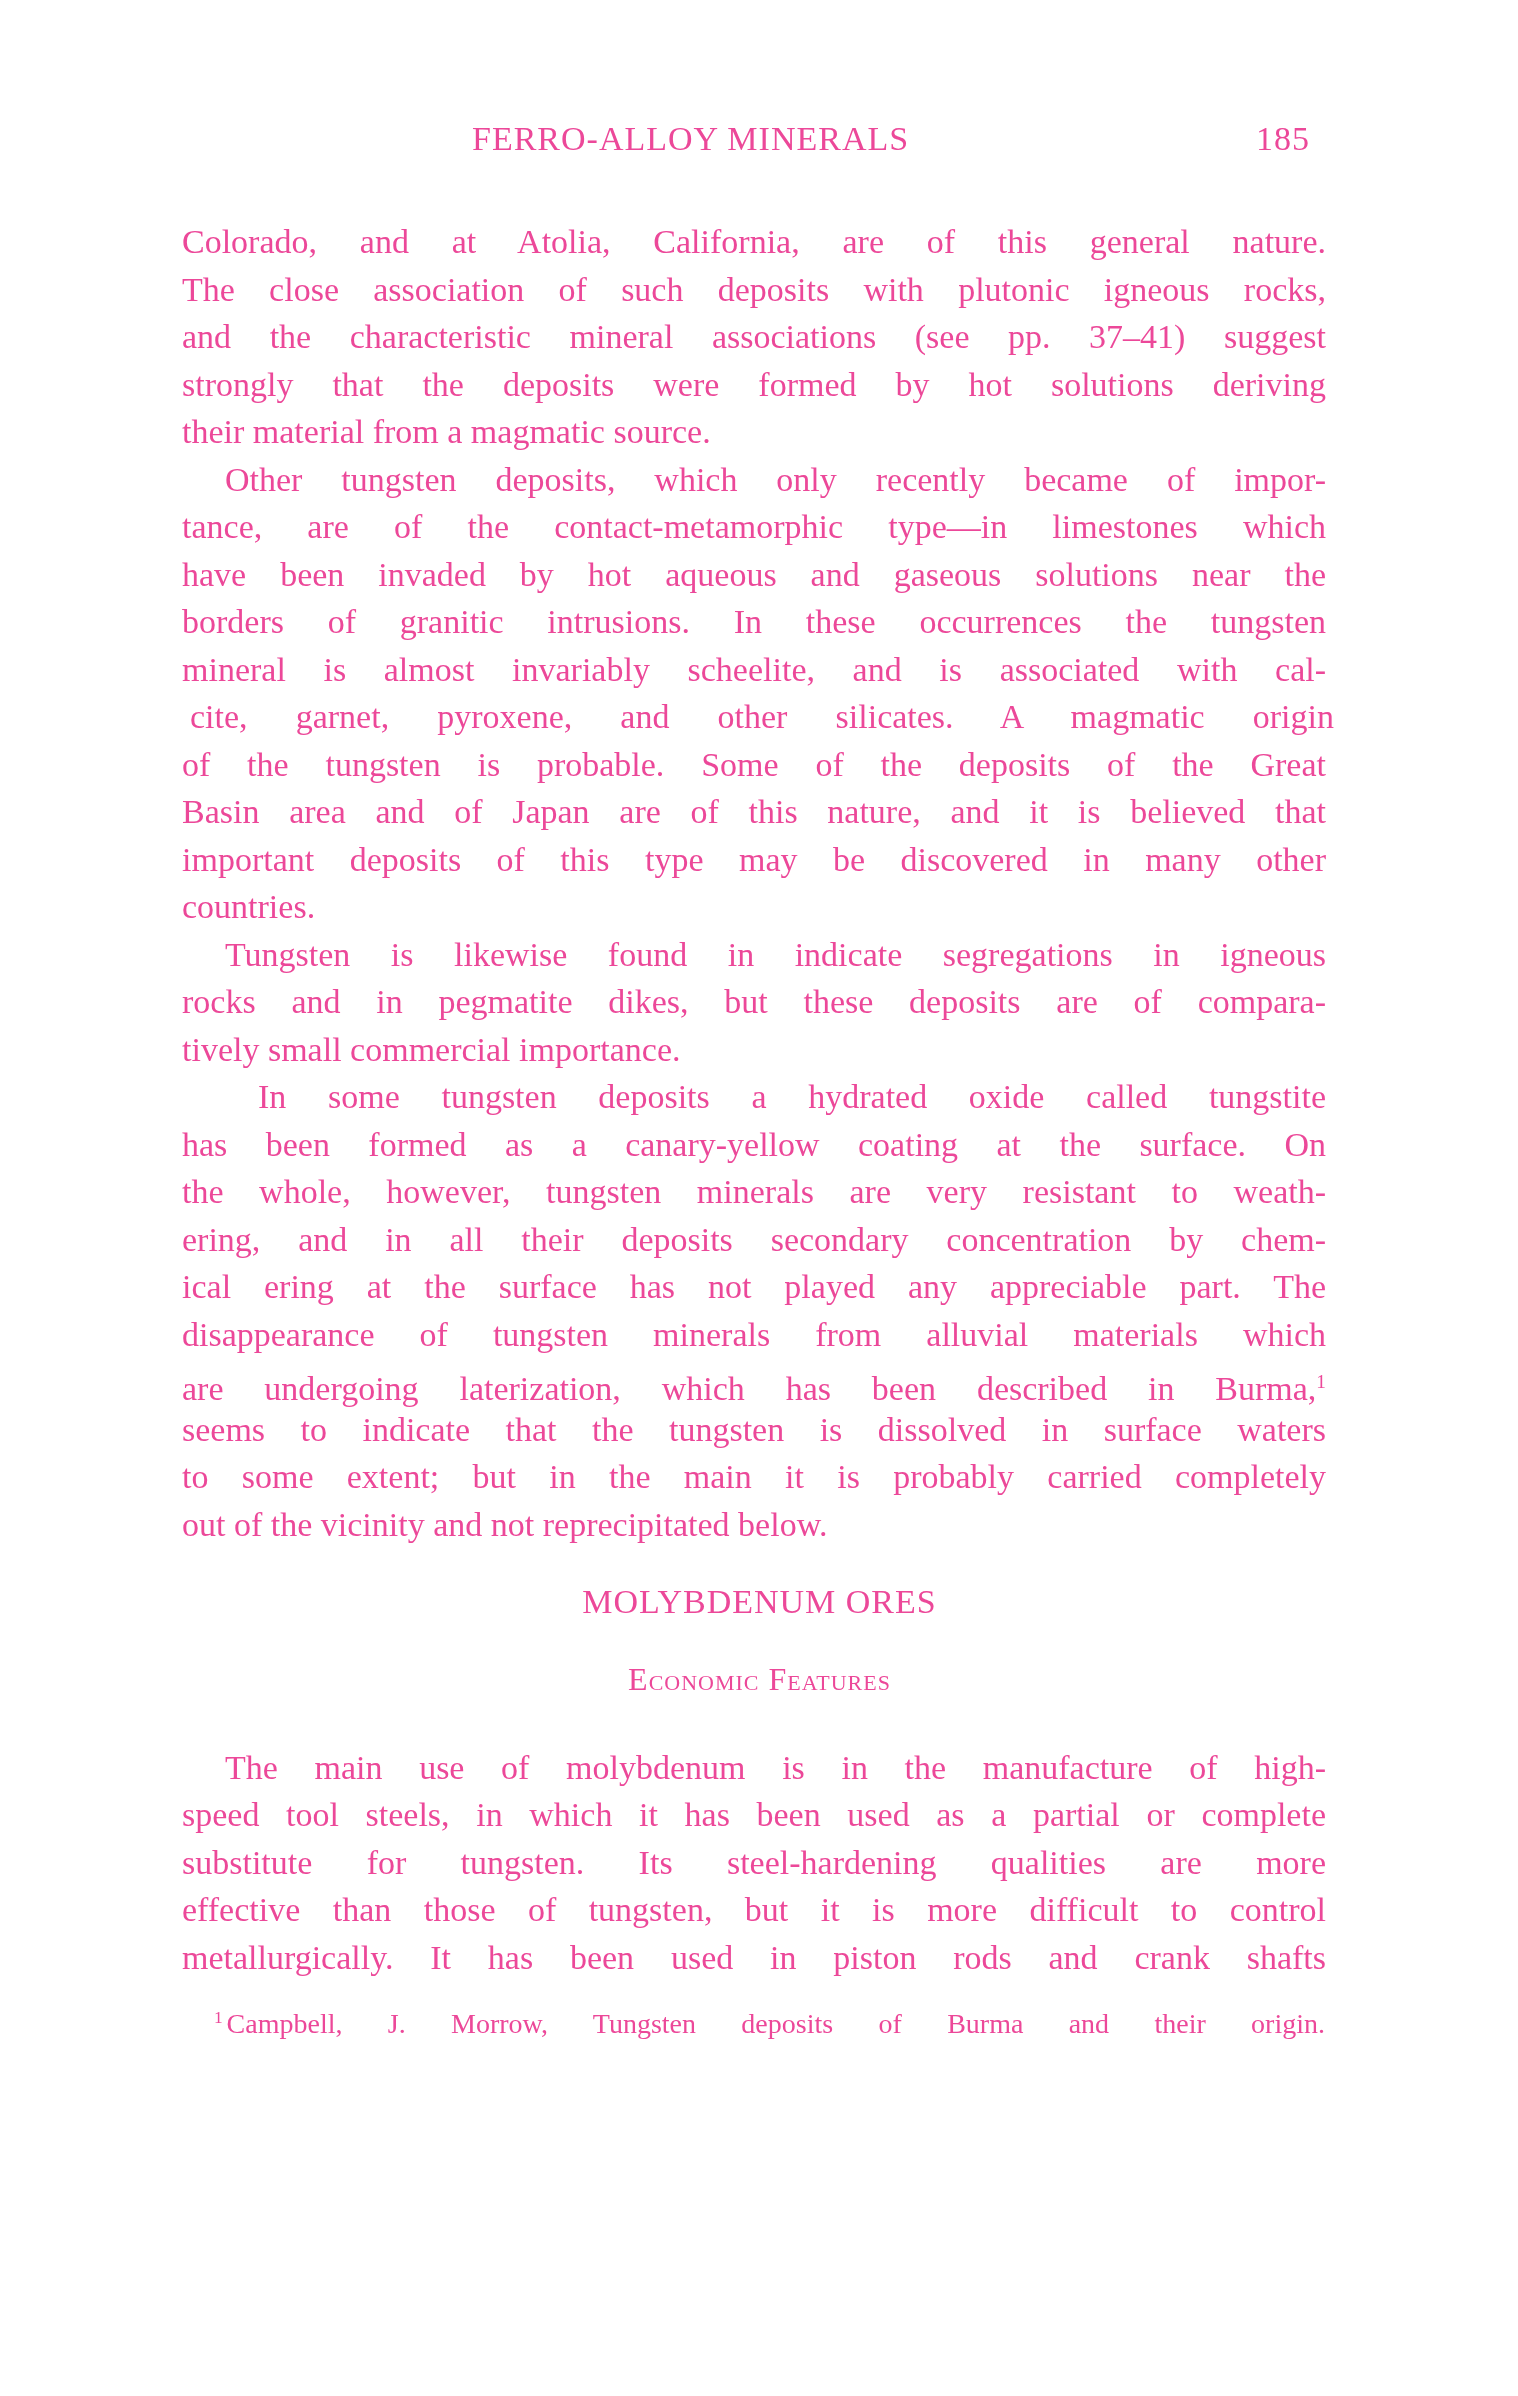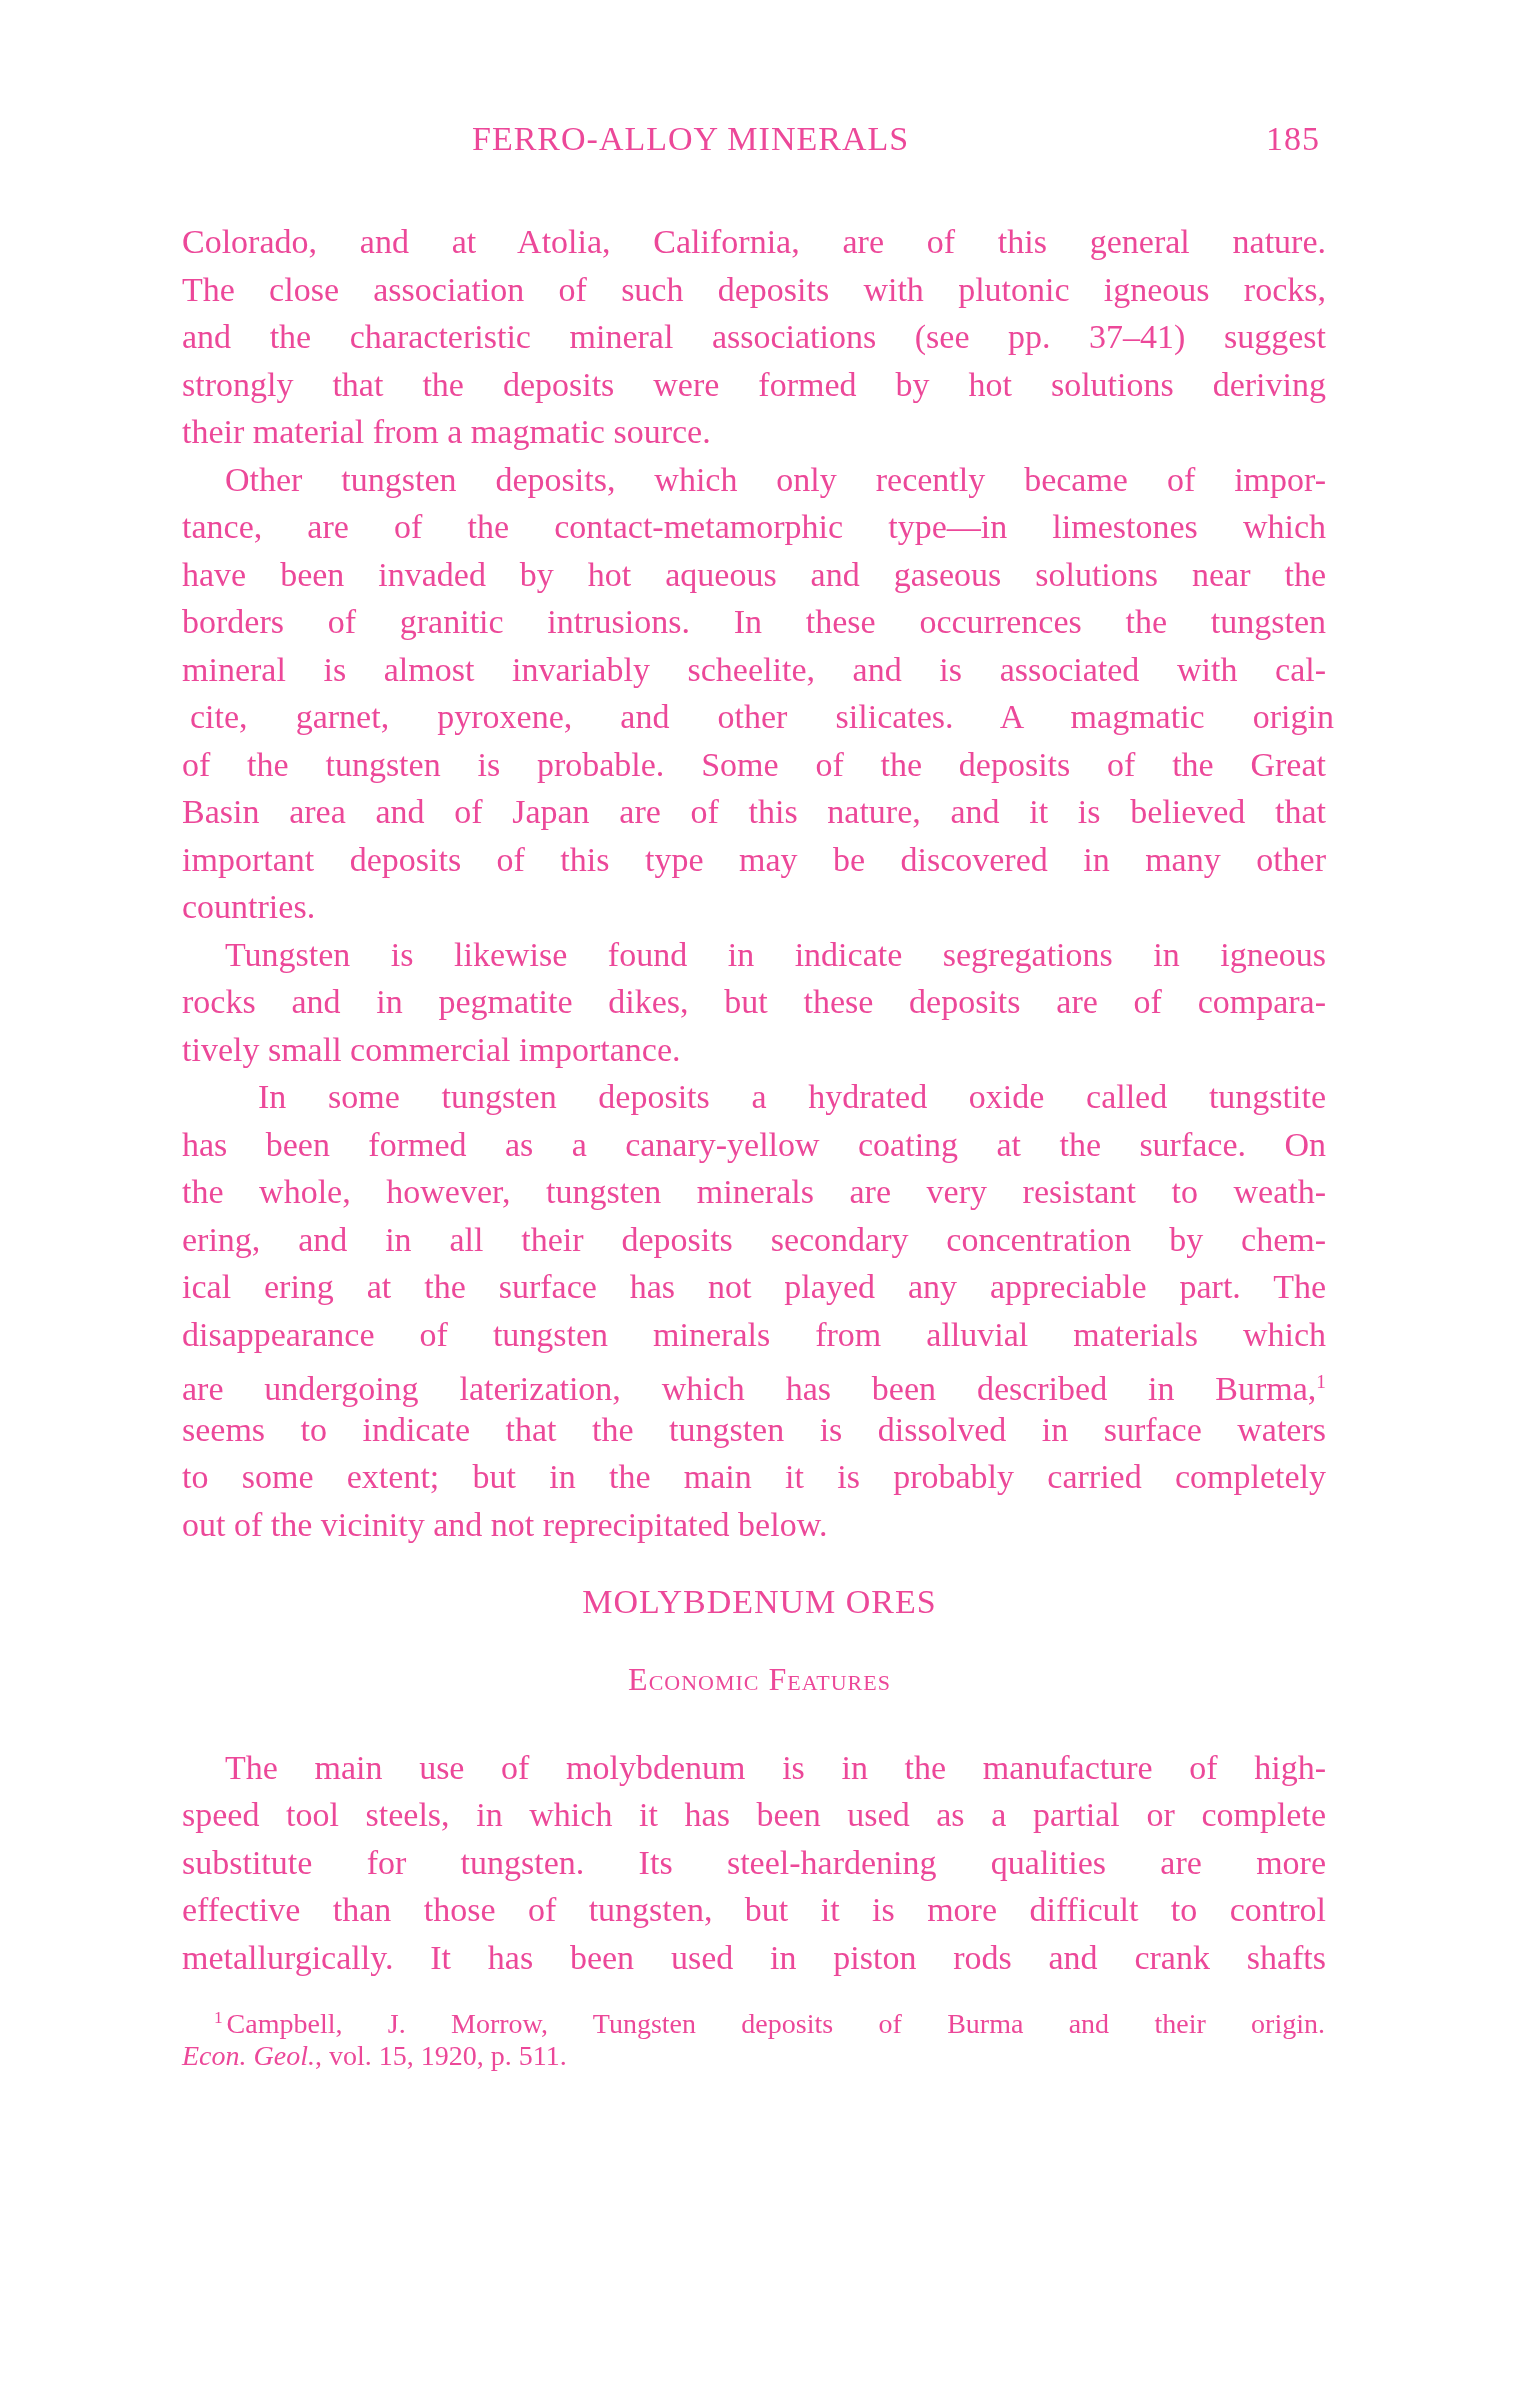--- a/index.html
+++ b/index.html
@@ -1,21 +1,21 @@
 <!DOCTYPE html>
 <html><head>
 <meta charset="utf-8">
 <style>
   html, body { margin: 0; padding: 0; background: #ffffff; }
   body { width: 1519px; height: 2396px; position: relative; overflow: hidden; }
   .page { position: absolute; left: 0; top: 0; width: 1519px; height: 2396px; background: #ffffff; color: #ec4899;
           font-family: "Liberation Serif", "DejaVu Serif", serif; }
   .running-head { position: absolute; top: 120px; left: 182px; width: 1144px; height: 42px; font-size: 34px; letter-spacing: 1px; }
   .running-title { position: absolute; left: 290px; top: 0; }
-  .page-number { position: absolute; right: 6px; top: 0; }
+  .page-number { position: absolute; right: 16px; top: 0; }
   .line { position: absolute; left: 182px; width: 1144px; height: 44px; font-size: 34px; line-height: 44px;
           white-space: nowrap; text-align: justify; text-align-last: justify; }
   .line.indent { left: 225px; width: 1101px; }
   .line.last { text-align-last: left; }
   .heading-1 { position: absolute; left: 0; width: 1519px; text-align: center; font-size: 34px; letter-spacing: 1px; top: 1583px; }
   .heading-2 { position: absolute; left: 0; width: 1519px; text-align: center; font-size: 32px; letter-spacing: 1px; top: 1661px; font-variant: small-caps; }
   .fn { position: absolute; left: 182px; width: 1144px; font-size: 28px; line-height: 37px; white-space: nowrap; }
   .fn.first { left: 214px; width: 1111px; text-align: justify; text-align-last: justify; }
   .sup { font-size: 19.3px; vertical-align: 11.6px; }
   .fn .sup { font-size: 17.4px; vertical-align: 9.7px; margin-right: 3.9px; }
@@ -69,18 +69,15 @@
       <div class="line indent" style="top: 1746px;"><span style="word-spacing: 0px;">The main use of molybdenum is in the manufacture of high-</span></div>
       <div class="line" style="top: 1793px;"><span style="word-spacing: 0px;">speed tool steels, in which it has been used as a partial or complete</span></div>
       <div class="line" style="top: 1841px;"><span style="word-spacing: 0px;">substitute for tungsten.  Its steel-hardening qualities are more</span></div>
       <div class="line" style="top: 1888px;"><span style="word-spacing: 0px;">effective than those of tungsten, but it is more difficult to control</span></div>
       <div class="line" style="top: 1936px;"><span style="word-spacing: 0px;">metallurgically.  It has been used in piston rods and crank shafts</span></div>
     </div>
 
   <div class="fn first" style="top:1999px;">
     <span class="sup">1</span><span>Campbell, J. Morrow, Tungsten deposits of Burma and their origin.</span>
   </div>
-  <div class="fn" style="top:2037px;">
-    <span class="ital">Econ. Geol.</span><span>, vol. 15, 1920, p. 511.</span>
-  </div>
 
 </div>
 
 
 </body></html>

